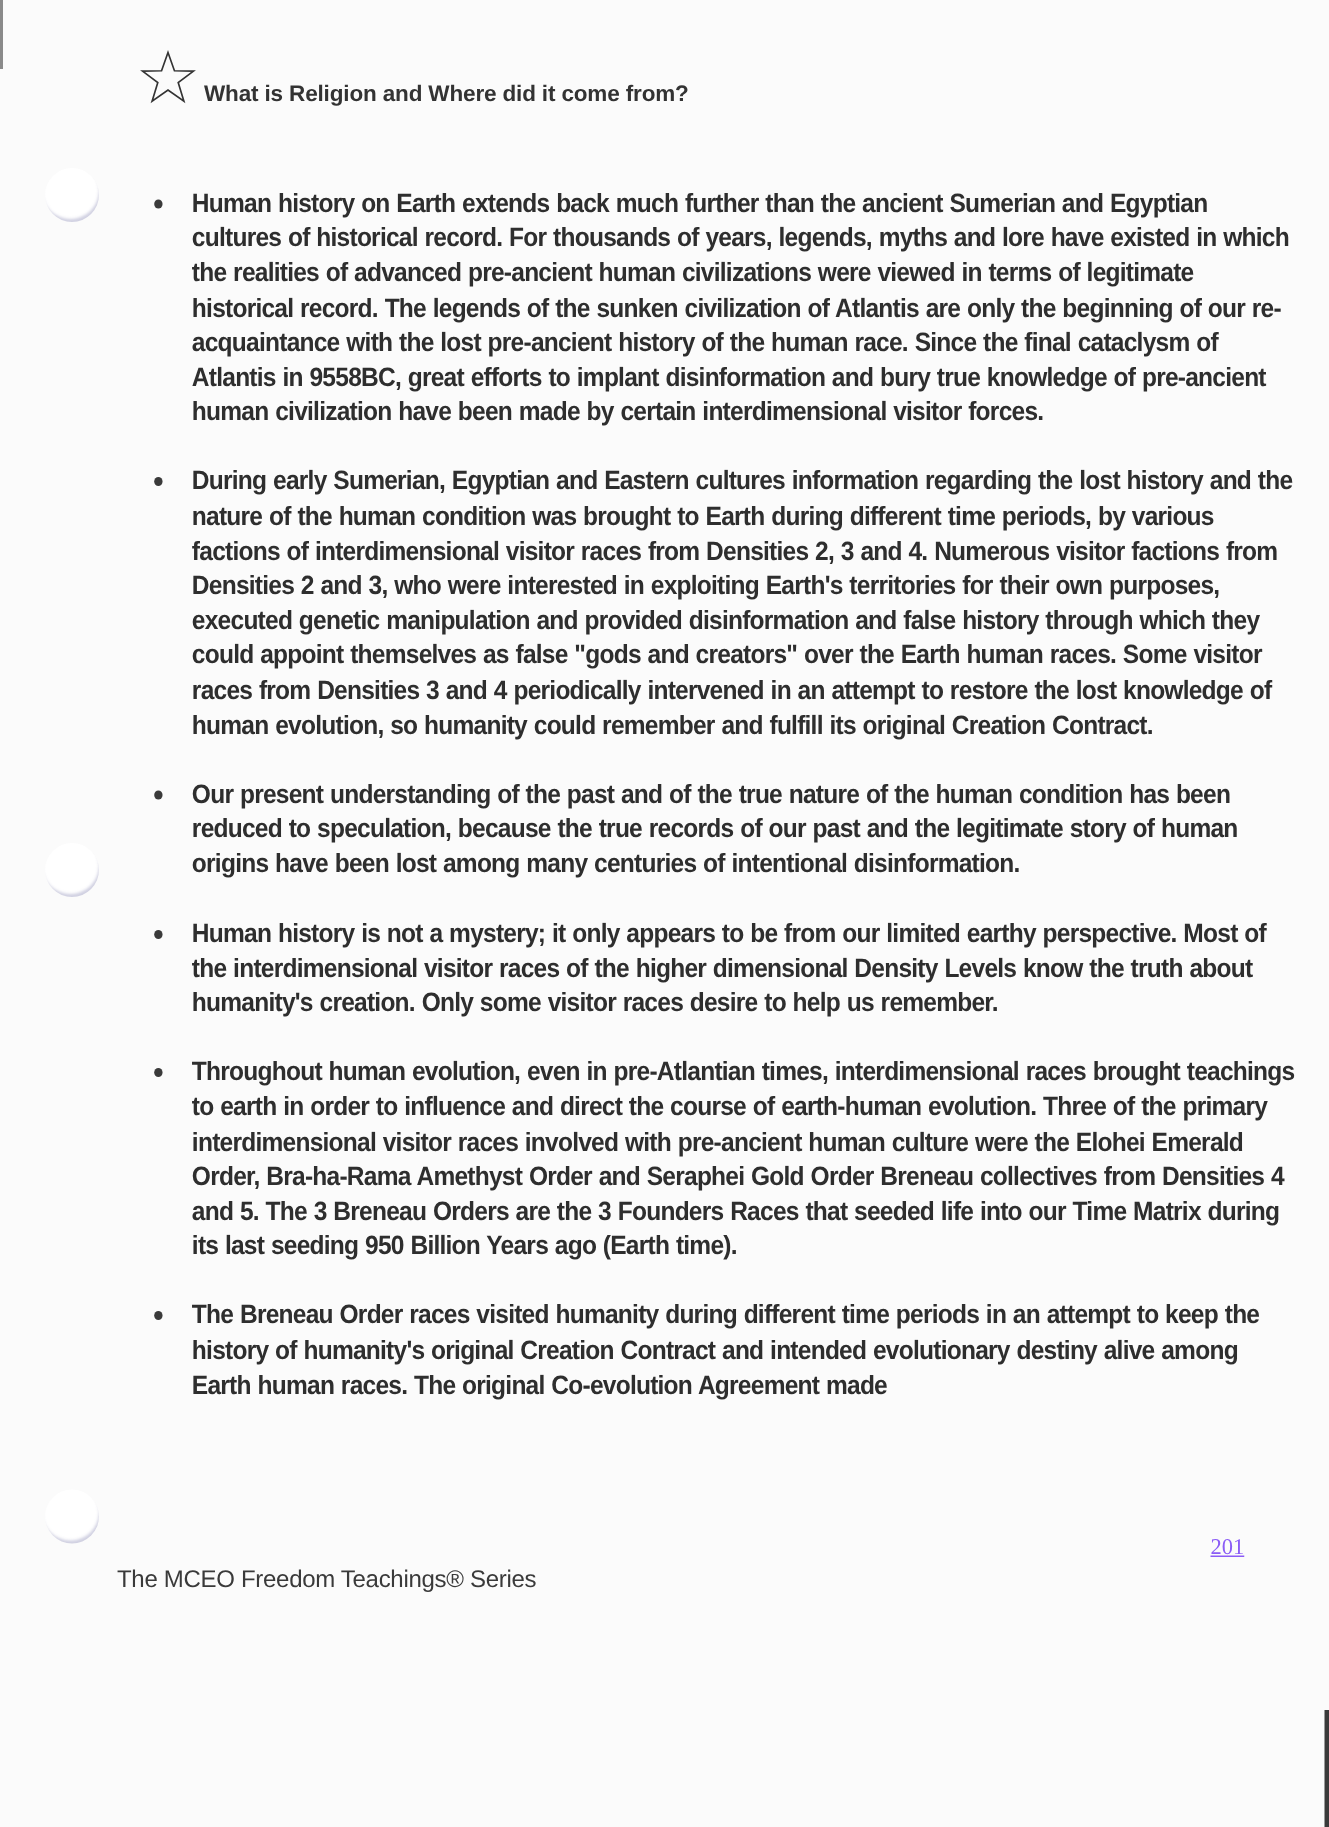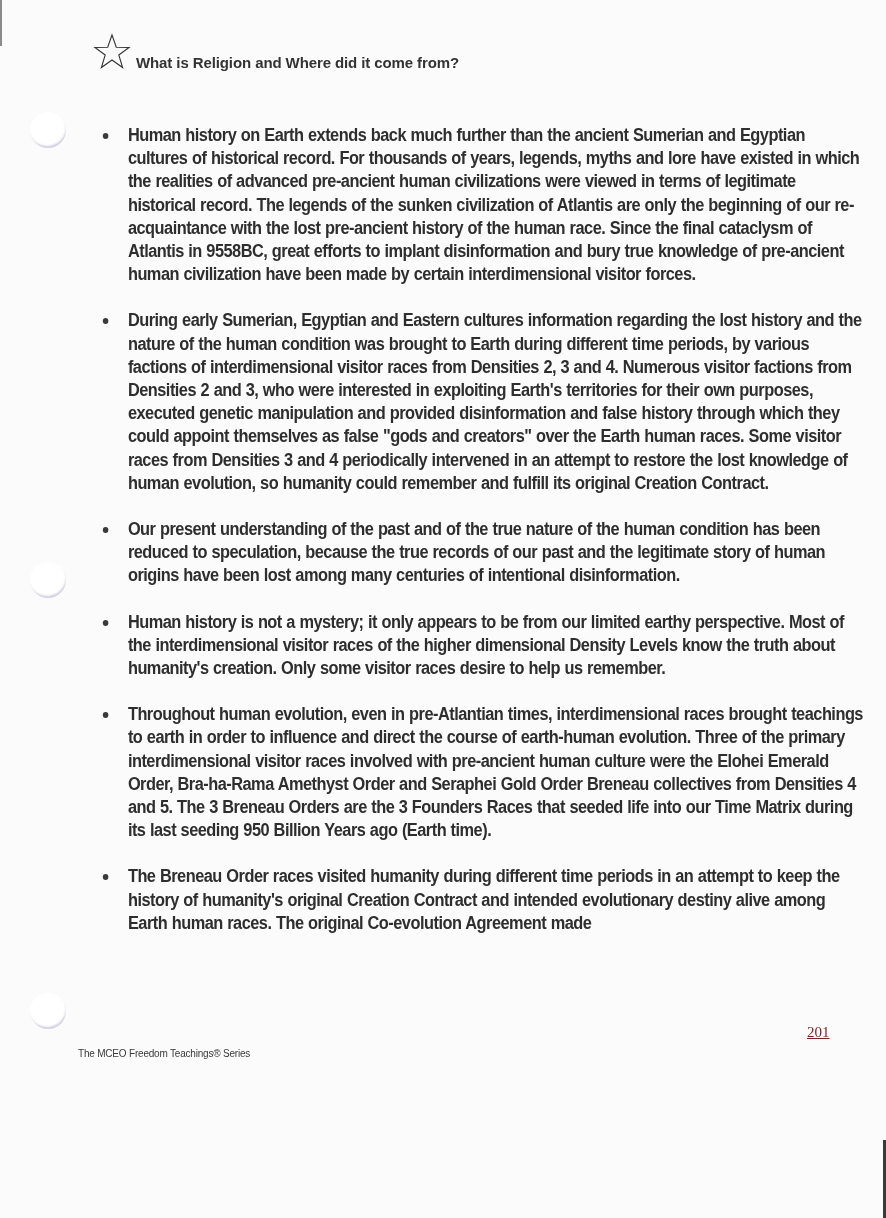--- a/index.html
+++ b/index.html
@@ -90,28 +90,28 @@
       height: 6px;
       border-radius: 50%;
       background: #3a3a3a;
     }
     .page-number {
       position: absolute;
       left: 807px;
       top: 1024px;
       font-family: "Liberation Serif", serif;
       font-size: 15px;
-      color: #7f1d1d;
+      color: #8b5cf6;
       text-decoration: underline;
     }
     .footer {
       position: absolute;
       left: 78px;
       top: 1046px;
-      font-size: 10px;
+      font-size: 16px;
       line-height: 16.5px;
       color: #3a3a3a;
       letter-spacing: -0.2px;
     }
     .footer div { white-space: nowrap; }
   </style>
 </head>
 <body>
 
 <div class="page-edge-left"></div>

